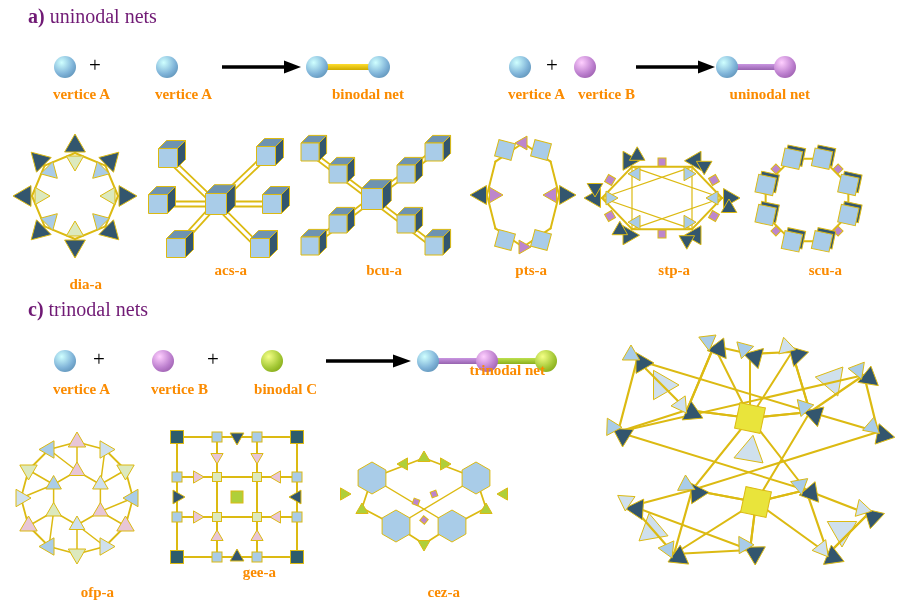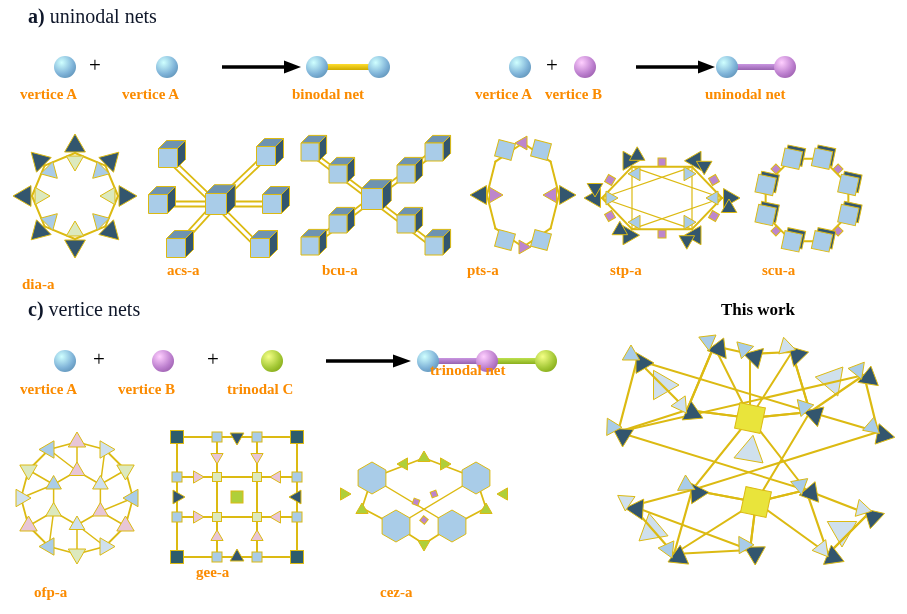--- a/index.html
+++ b/index.html
@@ -1,30 +1,30 @@
 <!DOCTYPE html>
 <html><head>
 <meta charset="utf-8">
 <style>
   *{margin:0;padding:0;box-sizing:border-box}
   html,body{background:#fff}
   .figure{position:relative;width:907px;height:614px;background:#fff;
           font-family:"Liberation Serif",serif;overflow:hidden}
   .figure>*{position:absolute}
-  .panel-title{font-size:20px;color:#0f172a;white-space:nowrap}
+  .panel-title{font-size:20px;color:#701a75;white-space:nowrap}
   .panel-title .tp{font-weight:bold}
   .panel-title .tt{margin-left:5px}
   .sphere{width:22px;height:22px;border-radius:50%;display:block}
   .plus{font-size:21px;color:#000;line-height:24px}
   .dumbbell{height:22px}
   .dumbbell>*{position:absolute}
   .dumbbell .sphere{top:0}
   .dumbbell .bond{top:8px;height:6px;border-radius:3px;display:block}
   .vlabel,.netlabel{color:var(--accent,#fb8b00);font-weight:bold;font-size:15px;
-                    text-align:left;white-space:nowrap}
+                    text-align:right;white-space:nowrap}
   .net svg{display:block}
   .work-title{font-size:17px;font-weight:bold;color:#000;text-align:center;white-space:nowrap}
 </style>
 </head>
 <body>
 
 <div class="figure" style="--accent: #FB8B00;">
 
   <div class="panel-title" style="left:28px;top:5px">
     <span class="tp">a)</span><span class="tt">uninodal nets</span>
@@ -275,21 +275,21 @@
         <rect x="102.34647531457998" y="39.95111369367058" width="18" height="18" fill="#33566E" stroke="#DCBA12" stroke-width="1" transform="rotate(12 111.34647531457998 48.95111369367058)"></rect>
         <rect x="99.34647531457998" y="42.95111369367058" width="18" height="18" fill="#A9CCE8" stroke="#DCBA12" stroke-width="1" transform="rotate(12 108.34647531457998 51.95111369367058)"></rect>
       </svg>
     </div>
 
   <div class="netlabel" style="left:467px;top:262px;width:80px">pts-a</div>
   <div class="netlabel" style="left:610px;top:262px;width:80px">stp-a</div>
   <div class="netlabel" style="left:762px;top:262px;width:80px">scu-a</div>
 
   <div class="panel-title" style="left:28px;top:298px">
-    <span class="tp">c)</span><span class="tt">vertice nets</span>
+    <span class="tp">c)</span><span class="tt">trinodal nets</span>
   </div>
 
   <span class="sphere" style="left: 54px; top: 350px; background: radial-gradient(circle at 35% 30%, rgb(207, 255, 255) 0%, rgb(127, 179, 216) 55%, rgb(77, 129, 166) 100%);"></span>
   <span class="plus" style="left:93px;top:347px">+</span>
   <span class="sphere" style="left: 152px; top: 350px; background: radial-gradient(circle at 35% 30%, rgb(255, 207, 255) 0%, rgb(188, 127, 206) 55%, rgb(138, 77, 156) 100%);"></span>
   <span class="plus" style="left:207px;top:347px">+</span>
   <span class="sphere" style="left: 261px; top: 350px; background: radial-gradient(circle at 35% 30%, rgb(244, 255, 134) 0%, rgb(164, 200, 54) 55%, rgb(114, 150, 4) 100%);"></span>
   <svg class="arrow" style="left:324px;top:352px" width="88" height="18" viewBox="0 0 88 18">
     <line x1="2" y1="9" x2="71" y2="9" stroke="#000" stroke-width="3.4"></line>
     <polygon points="69,2.5 87,9 69,15.5" fill="#000"></polygon>
@@ -297,21 +297,21 @@
   <div class="dumbbell" style="left:417px;top:350px;width:140px">
     <span class="bond" style="left: 11px; width: 59px; background: linear-gradient(rgb(201, 149, 225), rgb(151, 99, 175));"></span>
     <span class="bond" style="left: 70px; width: 59px; background: linear-gradient(rgb(189, 225, 79), rgb(139, 175, 29));"></span>
     <span class="sphere" style="left: 0px; background: radial-gradient(circle at 35% 30%, rgb(207, 255, 255) 0%, rgb(127, 179, 216) 55%, rgb(77, 129, 166) 100%);"></span>
     <span class="sphere" style="left: 59px; background: radial-gradient(circle at 35% 30%, rgb(255, 207, 255) 0%, rgb(188, 127, 206) 55%, rgb(138, 77, 156) 100%);"></span>
     <span class="sphere" style="left: 118px; background: radial-gradient(circle at 35% 30%, rgb(244, 255, 134) 0%, rgb(164, 200, 54) 55%, rgb(114, 150, 4) 100%);"></span>
   </div>
 
   <div class="vlabel" style="left:20px;top:381px;width:90px">vertice A</div>
   <div class="vlabel" style="left:118px;top:381px;width:90px">vertice B</div>
-  <div class="vlabel" style="left:227px;top:381px;width:90px">trinodal C</div>
+  <div class="vlabel" style="left:227px;top:381px;width:90px">binodal C</div>
   <div class="vlabel" style="left:430px;top:362px;width:115px">trinodal net</div>
 
   <div class="net" style="left:0px;top:421px;width:155px;height:155px">
       <svg viewBox="0 0 155 155" width="100%" height="100%">
         <line x1="133" y1="77" x2="125.49742261192857" y2="105" stroke="#DCBA12" stroke-width="1.8" stroke-linecap="round"></line>
         <line x1="125.49742261192857" y1="105" x2="105" y2="125.49742261192856" stroke="#DCBA12" stroke-width="1.8" stroke-linecap="round"></line>
         <line x1="105" y1="125.49742261192856" x2="77" y2="133" stroke="#DCBA12" stroke-width="1.8" stroke-linecap="round"></line>
         <line x1="77" y1="133" x2="49.000000000000014" y2="125.49742261192857" stroke="#DCBA12" stroke-width="1.8" stroke-linecap="round"></line>
         <line x1="49.000000000000014" y1="125.49742261192857" x2="28.50257738807143" y2="105" stroke="#DCBA12" stroke-width="1.8" stroke-linecap="round"></line>
         <line x1="28.50257738807143" y1="105" x2="21" y2="77" stroke="#DCBA12" stroke-width="1.8" stroke-linecap="round"></line>
@@ -427,21 +427,20 @@
         <rect x="84" y="61" width="6" height="6" fill="#BD86CC" stroke="#DCBA12" stroke-width="1" transform="rotate(20 87 64)"></rect>
         <rect x="102" y="53" width="6" height="6" fill="#BD86CC" stroke="#DCBA12" stroke-width="1" transform="rotate(70 105 56)"></rect>
         <rect x="92" y="79" width="6" height="6" fill="#BD86CC" stroke="#DCBA12" stroke-width="1" transform="rotate(40 95 82)"></rect>
       </svg>
     </div>
 
   <div class="netlabel" style="left:34px;top:584px;width:80px">ofp-a</div>
   <div class="netlabel" style="left:196px;top:564px;width:80px">gee-a</div>
   <div class="netlabel" style="left:380px;top:584px;width:80px">cez-a</div>
 
-  <div class="work-title" style="left:688px;top:300px;width:140px">This work</div>
   <div class="net" style="left:592px;top:320px;width:310px;height:260px">
       <svg viewBox="0 0 310 260" width="100%" height="100%">
         <polygon points="87.0,65.0 61.5,79.7 61.5,50.3" fill="#CFE0ED" stroke="#DCBA12" stroke-width="1" stroke-linejoin="round"></polygon>
         <polygon points="245.8,76.0 223.3,57.0 250.9,47.0" fill="#CFE0ED" stroke="#DCBA12" stroke-width="1" stroke-linejoin="round"></polygon>
         <polygon points="47.0,220.9 57.0,193.3 76.0,215.8" fill="#CFE0ED" stroke="#DCBA12" stroke-width="1" stroke-linejoin="round"></polygon>
         <polygon points="235.3,201.5 264.7,201.5 250.0,227.0" fill="#CFE0ED" stroke="#DCBA12" stroke-width="1" stroke-linejoin="round"></polygon>
         <polygon points="161.0,115.3 171.0,142.9 142.0,137.8" fill="#CFE0ED" stroke="#DCBA12" stroke-width="1" stroke-linejoin="round"></polygon>
         <line x1="45" y1="40" x2="95" y2="90" stroke="#DCBA12" stroke-width="2.2" stroke-linecap="round"></line>
         <line x1="45" y1="40" x2="26" y2="112" stroke="#DCBA12" stroke-width="2.2" stroke-linecap="round"></line>
         <line x1="122" y1="26" x2="158" y2="34" stroke="#DCBA12" stroke-width="2.2" stroke-linecap="round"></line>

